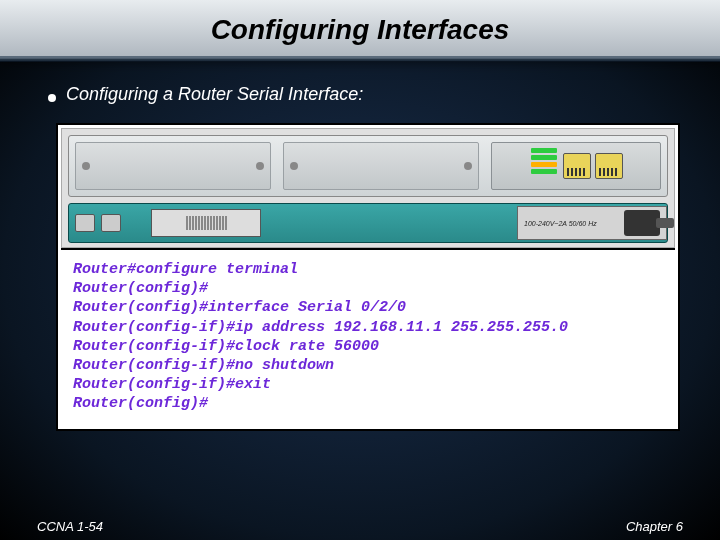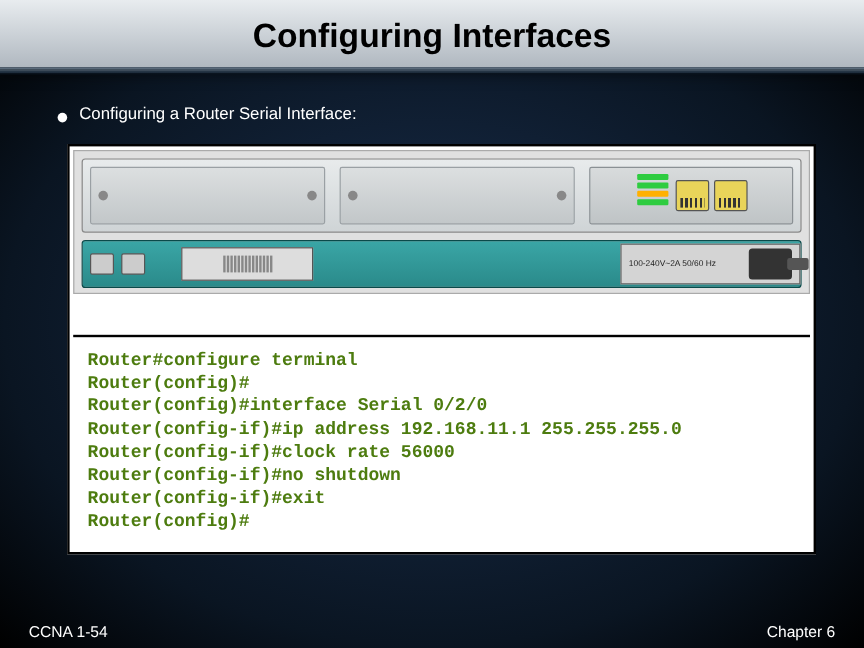--- a/index.html
+++ b/index.html
@@ -1,20 +1,21 @@
 <!DOCTYPE html>
 <html><head>
 <meta charset="utf-8">
 <style>
   * { margin: 0; padding: 0; box-sizing: border-box; }
   html, body { width: 720px; height: 540px; overflow: hidden; font-family: Arial, sans-serif; }
   .slide {
     width: 720px; height: 540px;
     background: radial-gradient(ellipse at center, #1a3050 0%, #0a1522 70%, #000000 100%);
     position: relative;
+    font-style: italic;
   }
   .title-wrap {
     background: linear-gradient(#e8ecef, #b0b8c0);
     padding: 14px 0 10px;
     border-bottom: 2px solid #5a6a7a;
     box-shadow: 0 4px 12px rgba(0,0,0,0.6);
   }
   .title-wrap h1 {
     color: #000;
     font-size: 28px;
@@ -23,23 +24,23 @@
   }
   .divider {
     height: 4px;
     background: linear-gradient(#2a3a4a, #1a2838);
     border-top: 1px solid #4a5a6a;
     border-bottom: 1px solid #0a1420;
   }
   .bullet-row {
     padding: 22px 28px 10px 48px;
     color: #fff;
-    font-size: 14px;
+    font-size: 18px;
     display: flex;
-    align-items: flex-end;
+    align-items: flex-start;
     gap: 10px;
   }
   .bullet-dot {
     width: 8px; height: 8px; background: #fff; border-radius: 50%;
     margin-top: 10px;
     flex: 0 0 auto;
   }
   .content-frame {
     margin: 8px 40px 0 56px;
     background: #fff;
@@ -141,30 +142,29 @@
     content: ""; position: absolute; right: -14px; top: 8px;
     width: 18px; height: 10px; background: #555; border-radius: 2px;
   }
   .terminal {
     border-top: 2px solid #000;
     padding: 10px 12px 12px 12px;
     font-family: "Courier New", monospace;
     font-size: 15px;
     font-weight: bold;
     line-height: 1.28;
-    color: #4d7c0f;
+    color: #6d28d9;
     background: #fff;
     white-space: pre;
-    margin-top: 34px;
   }
   .footer {
     position: absolute;
     bottom: 6px; left: 0; right: 0;
     display: flex; justify-content: space-between;
-    padding: 0 24px;
+    padding: 0 37px;
     color: #fff;
     font-size: 13px;
   }
 </style>
 </head>
 <body>
 
 <div class="slide">
 
   <div class="title-wrap">

